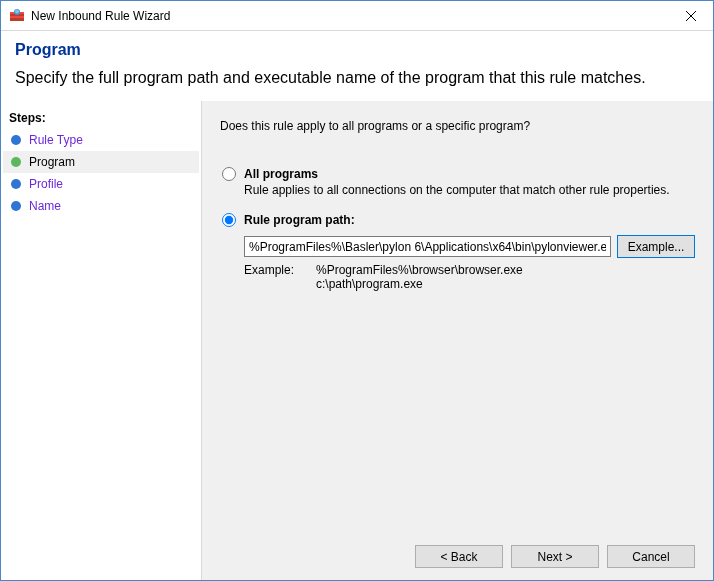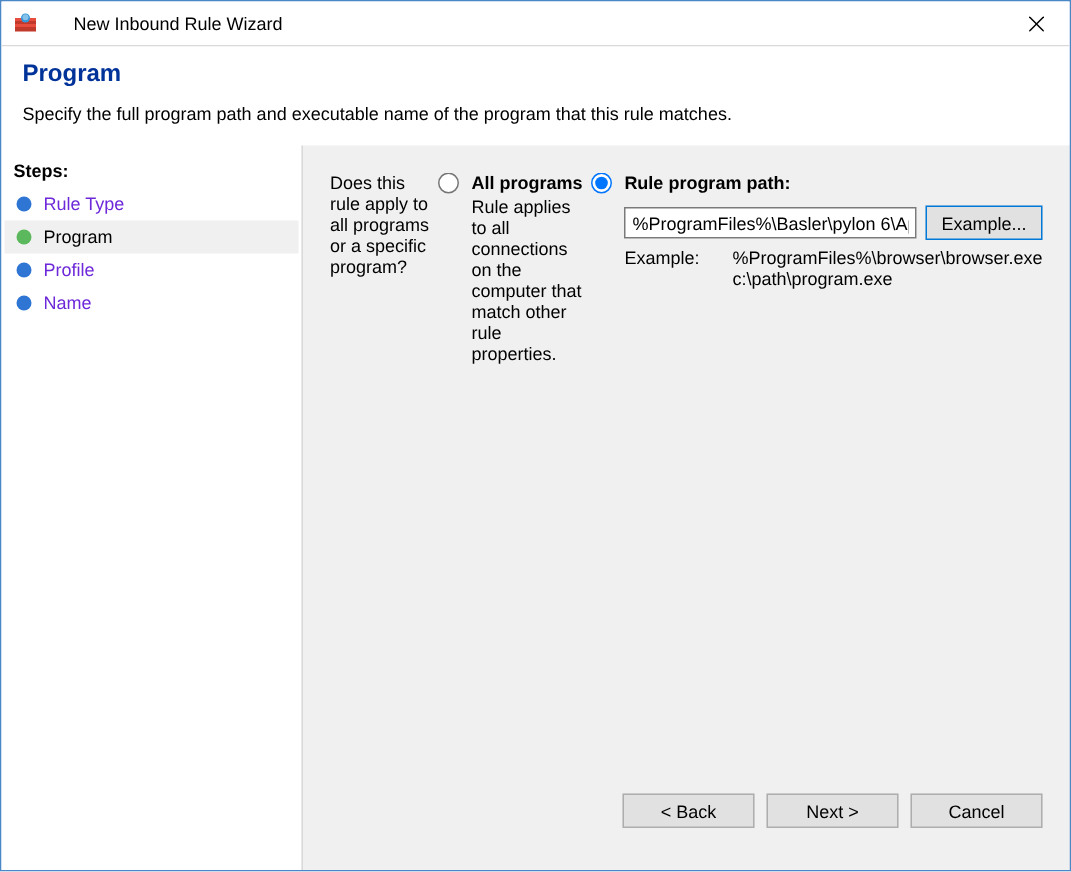--- a/index.html
+++ b/index.html
@@ -10,41 +10,40 @@
     background: #fff;
     display: flex; flex-direction: column;
     position: relative;
   }
   .titlebar {
     height: 30px;
     display: flex; align-items: center;
     padding: 0 0 0 8px;
     border-bottom: 1px solid #d9d9d9;
     background: #fff;
-    gap: 18px;
   }
   .titlebar .icon { width: 16px; height: 16px; margin-right: 6px; display: flex; align-items: center; justify-content: center; }
   .titlebar .title { flex: 1; font-size: 12px; color: #000; }
   .titlebar .close {
     width: 45px; height: 29px;
     display: flex; align-items: center; justify-content: center;
     font-size: 14px; color: #000;
     cursor: default;
   }
 
   .header {
     padding: 10px 14px 14px 14px;
     background: #fff;
   }
   .header h1 {
     margin: 0 0 10px 0;
     font-size: 16px; font-weight: bold;
     color: #003399;
   }
-  .header p { margin: 0; font-size: 12px; color: #000; }
+  .header p { margin: 0; font-size: 16px; color: #000; }
 
   .body {
     flex: 1;
     display: flex;
     min-height: 0;
   }
   .sidebar {
     width: 200px;
     background: #fff;
     padding: 6px 2px 6px 2px;
@@ -67,21 +66,21 @@
     width: 10px; height: 10px; border-radius: 50%;
     margin-right: 8px;
   }
   .bullet.blue { background: #2e75d4; }
   .bullet.green { background: #5cb85c; }
 
   .main {
     flex: 1;
     background: #f0f0f0;
     padding: 18px 18px 10px 18px;
-    display: flex; flex-direction: row;
+    display: flex; flex-direction: column;
     position: relative;
     border-left: 1px solid #d9d9d9;
   }
   .question { margin-bottom: 34px; }
 
   .opt { margin-bottom: 16px; }
   .opt .row { display: flex; align-items: flex-start; }
   .opt input[type=radio] { margin: 0 8px 0 2px; width: 14px; height: 14px; }
   .opt .label { font-weight: bold; font-size: 12px; }
   .opt .desc { margin-left: 24px; margin-top: 2px; font-size: 12px; }
@@ -108,21 +107,21 @@
   }
   .example-row {
     margin-left: 24px; margin-top: 5px;
     display: flex;
   }
   .example-row .ex-label { width: 72px; }
   .example-row .ex-vals { }
 
   .footer {
     position: absolute;
-    right: 18px; bottom: 28px;
+    right: 18px; bottom: 12px;
     display: flex; gap: 8px;
   }
   .footer button {
     width: 88px; height: 23px;
     border: 1px solid #adadad;
     background: #e1e1e1;
     font-size: 12px;
     cursor: default;
   }
 </style>

